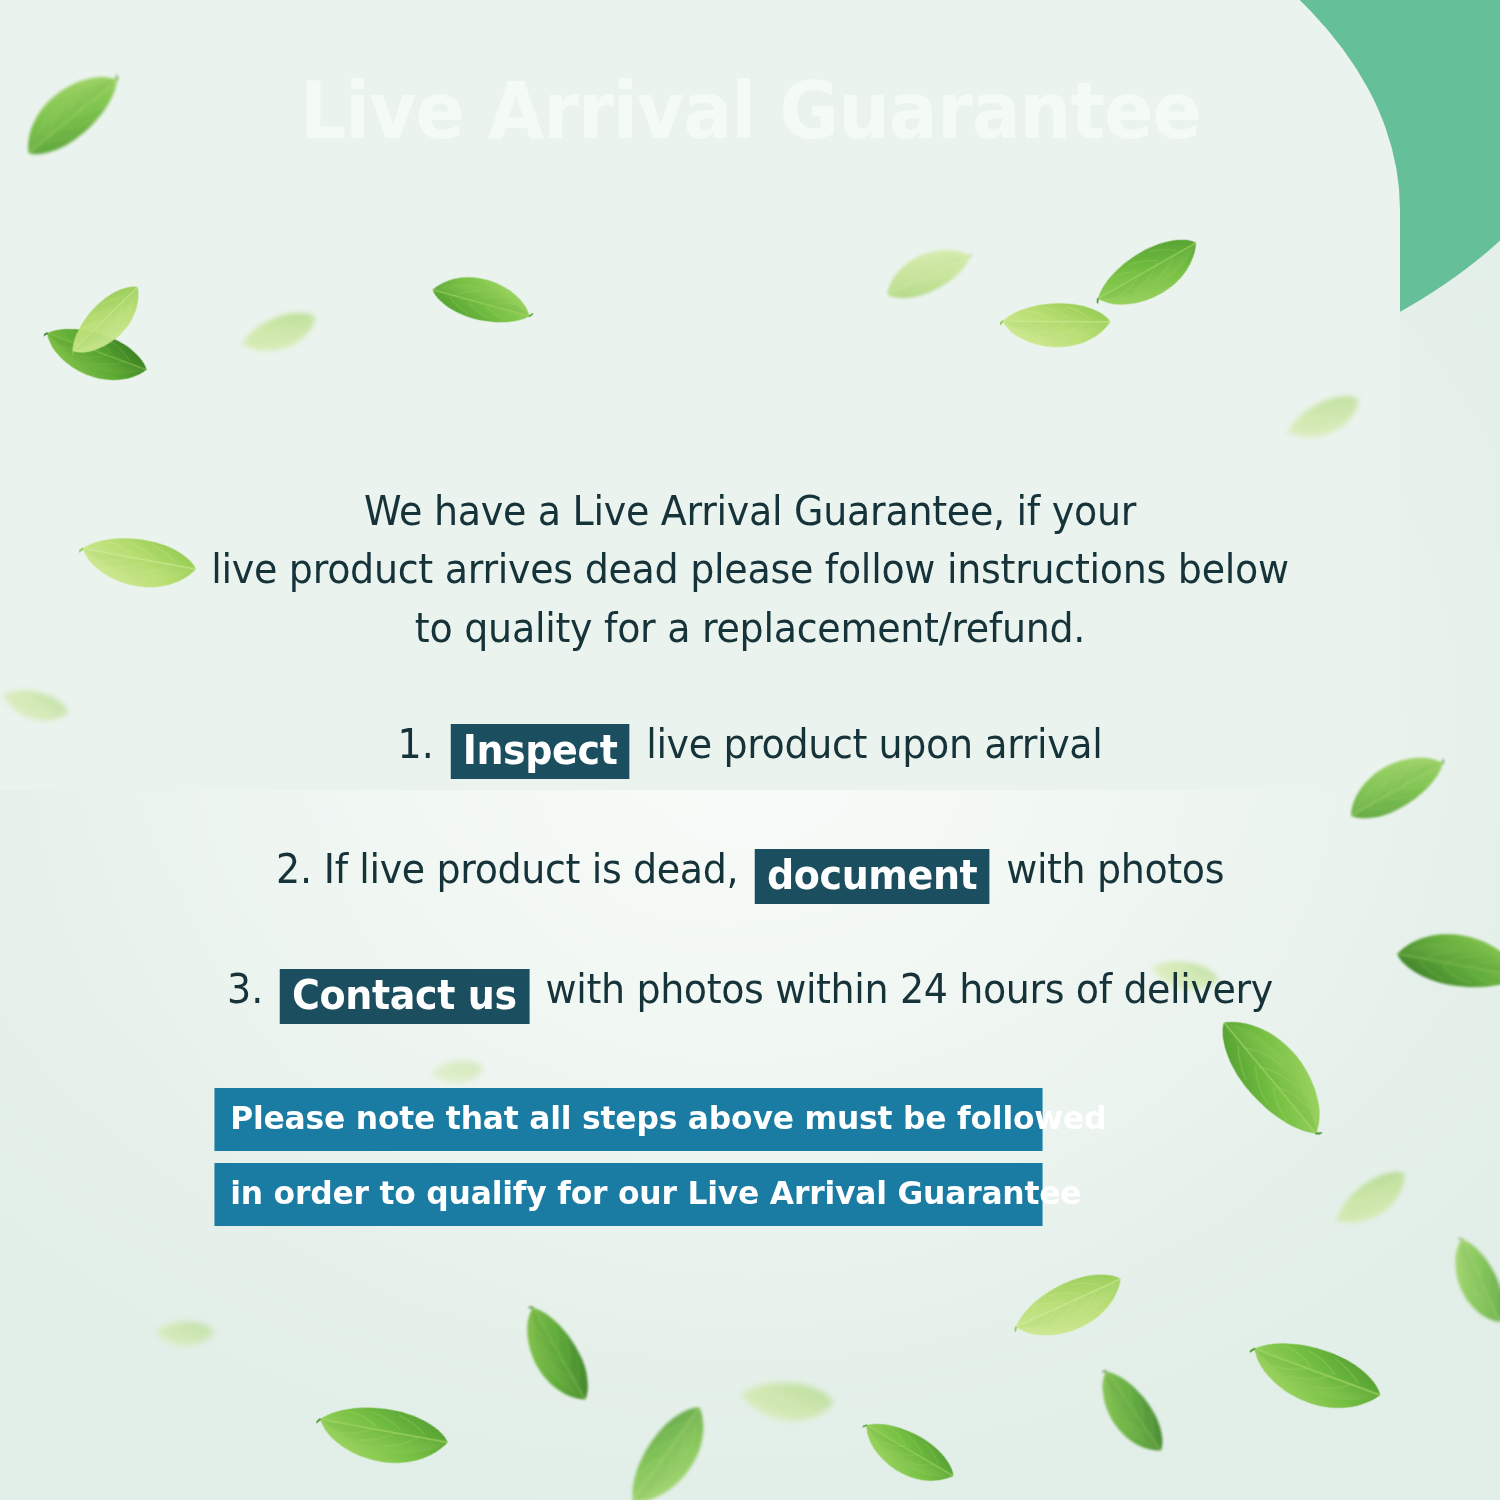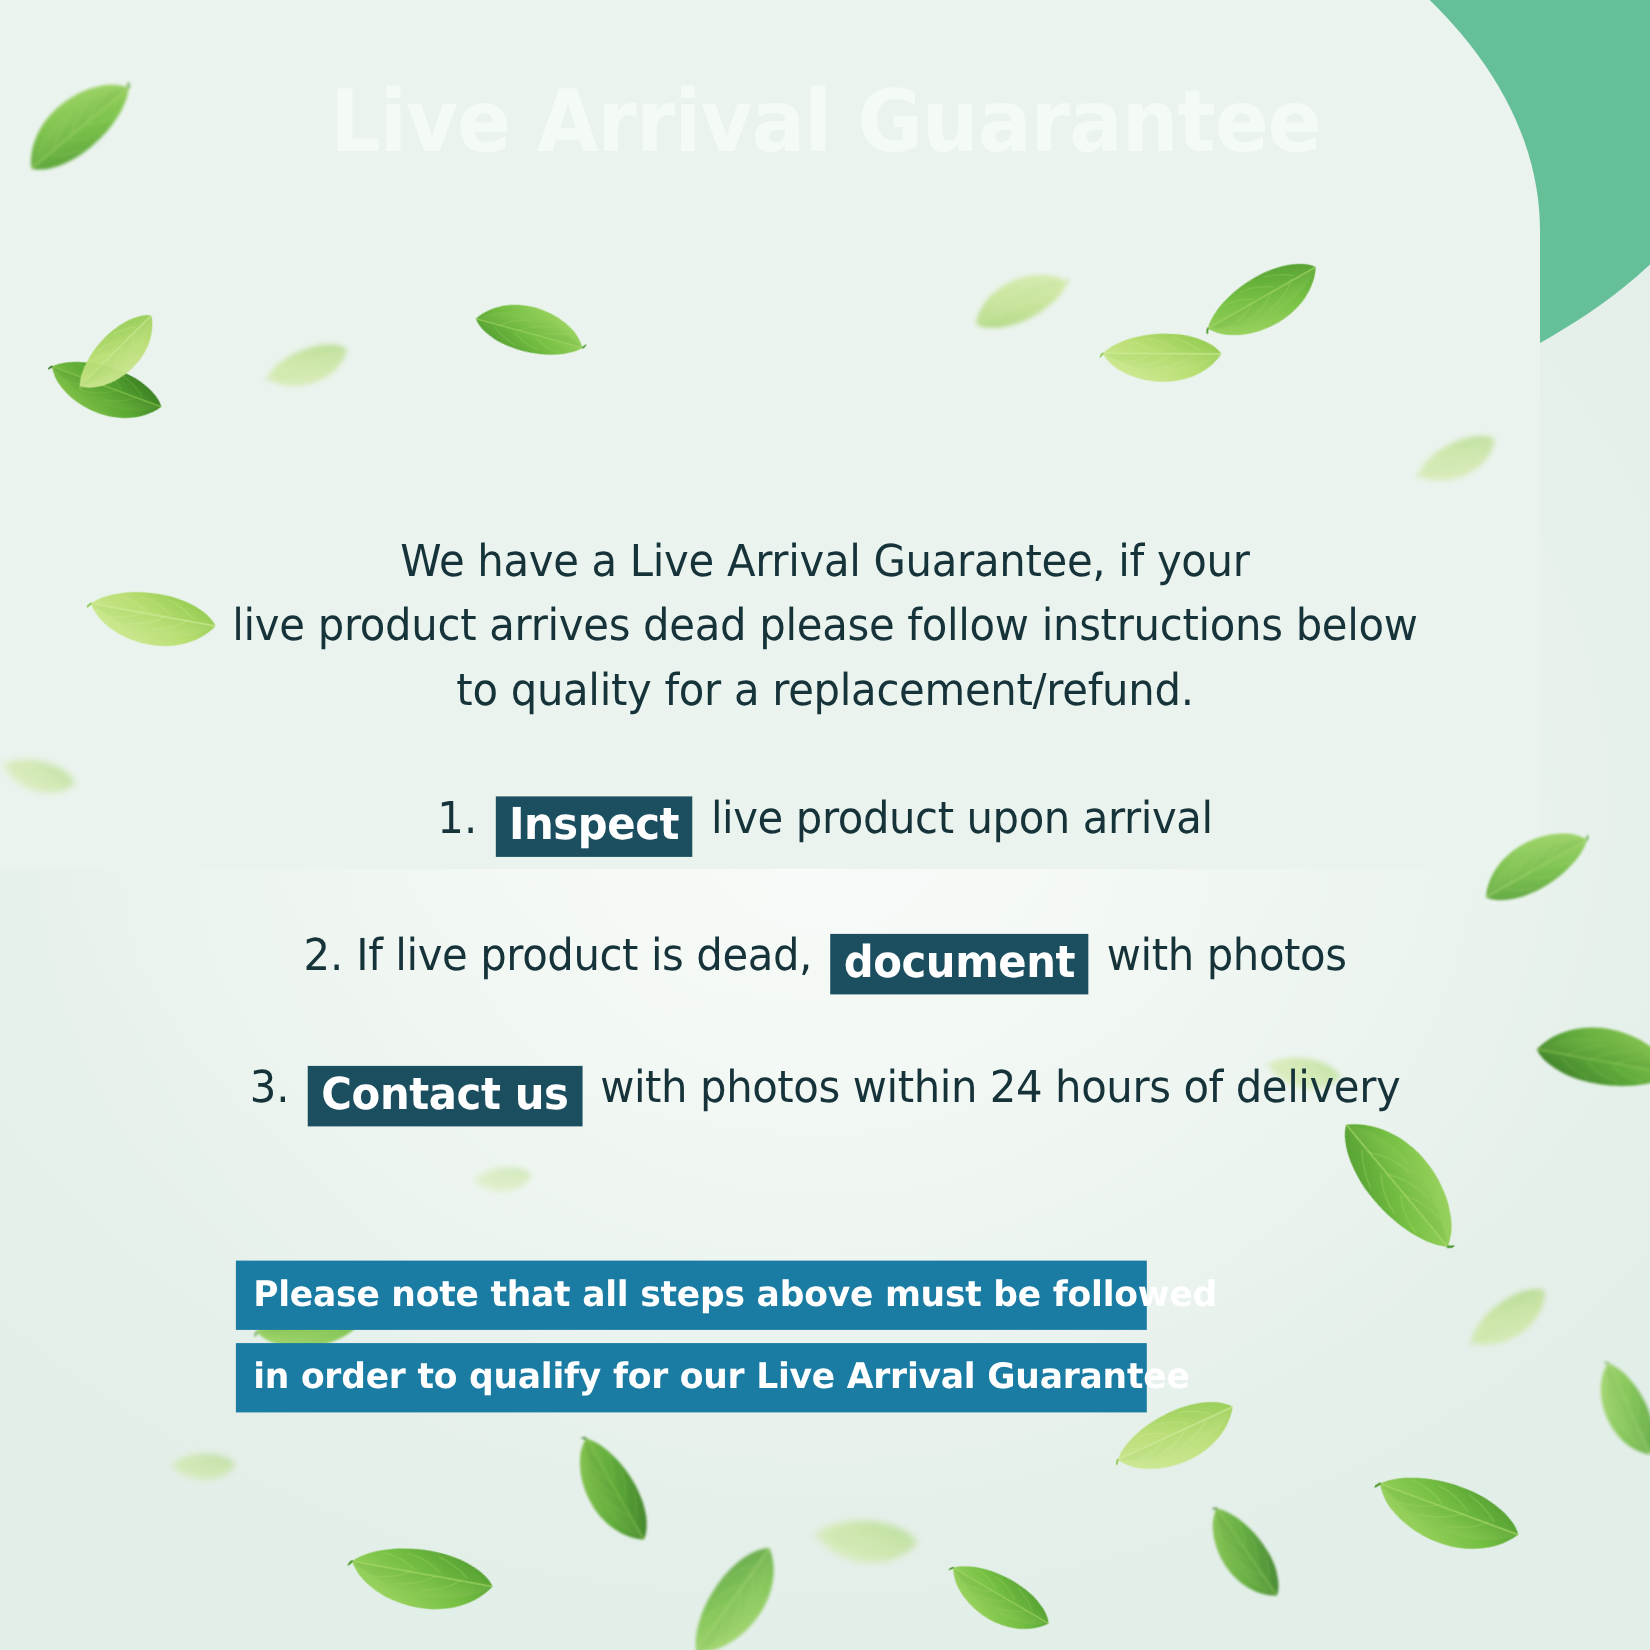--- a/index.html
+++ b/index.html
@@ -119,21 +119,21 @@
     vertical-align: baseline;
     position: relative;
     top: 6px;
   }
   .step-num { letter-spacing: 0; }
 
   
   .note-wrap {
     position: absolute;
     left: 0;
-    top: 1146px;
+    top: 1088px;
     width: 1256px;
     text-align: center;
   }
   .note-bar {
     display: block;
     margin: 0 auto 12px auto;
     width: 845px;
     box-sizing: border-box;
     background: #1a7ba3;
     color: #ffffff;

